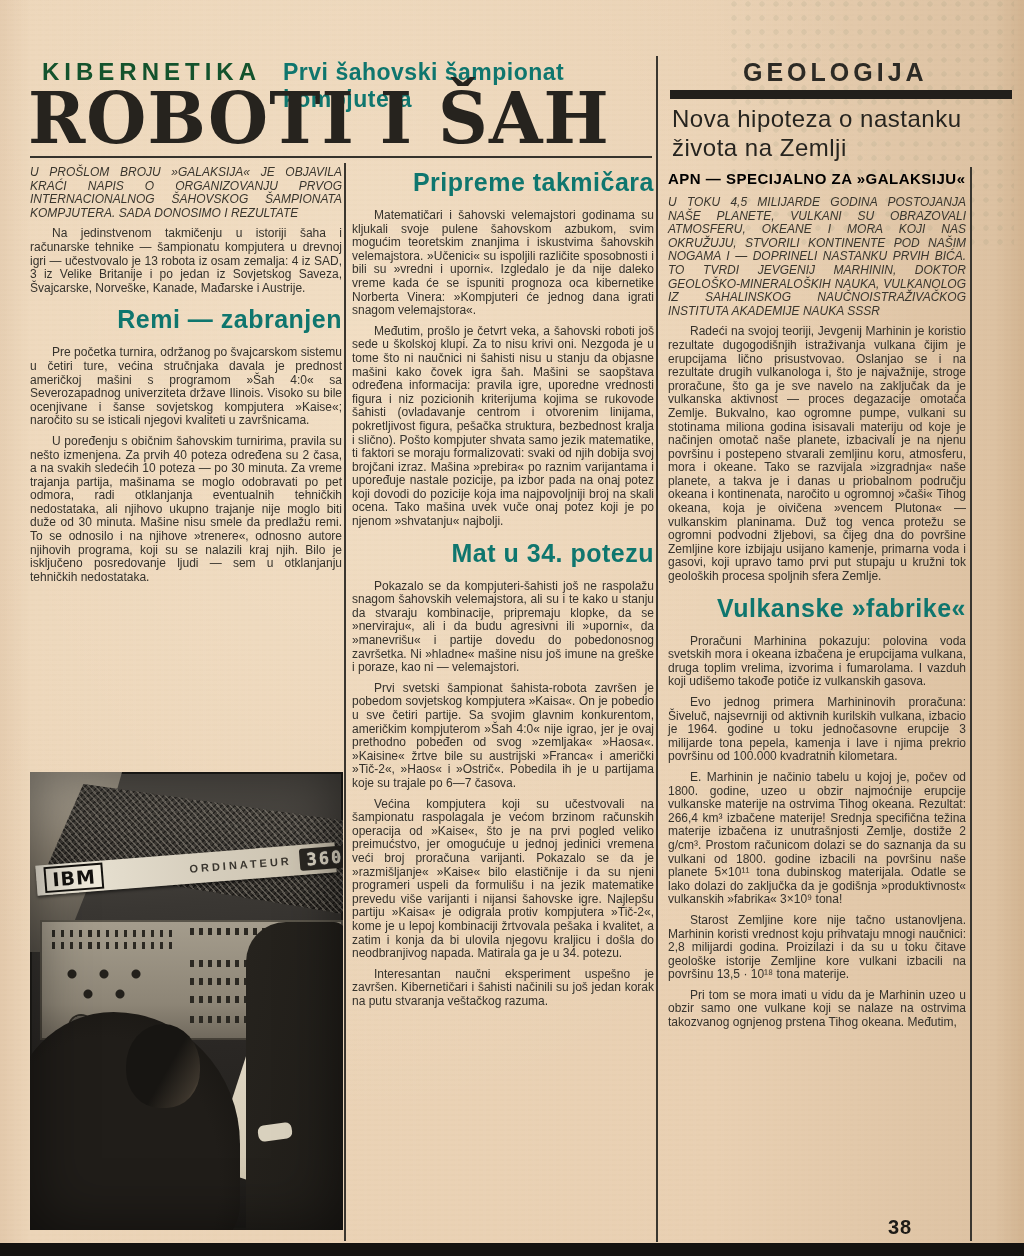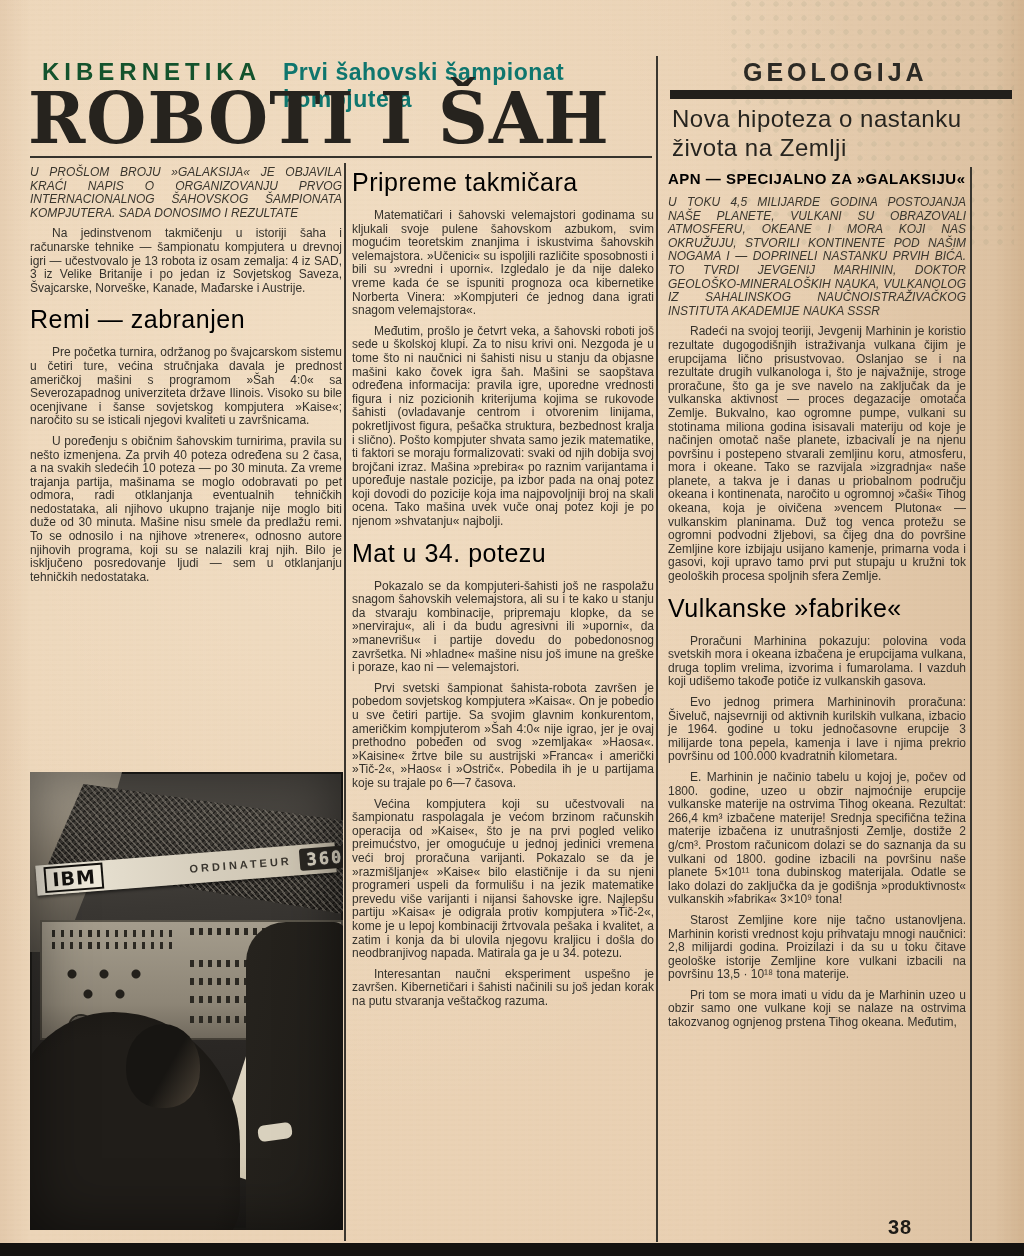--- a/index.html
+++ b/index.html
@@ -45,22 +45,22 @@
   .col{position:absolute;text-align:justify;}
   .col p{margin:0 0 7px 0;font-size:12px;line-height:13.6px;text-indent:22px;}
   .col-left{left:30px;top:166px;width:312px;}
   .col-mid{left:352px;top:168px;width:302px;}
   .col-right{left:668px;top:196px;width:298px;}
   .lead{
     font-style:italic;font-size:13.6px;line-height:16.9px;font-weight:500;
     color:#3a362e;margin:0 0 14px 0;text-indent:0 !important;
   }
   .sec-head{
-    font-size:25px;font-weight:normal;color:#000000;letter-spacing:.5px;
-    margin:10px 0 12px 0;text-align:left;text-indent:0;
+    font-size:25px;font-weight:bold;color:#0f766e;letter-spacing:.5px;
+    margin:10px 0 12px 0;text-align:right;text-indent:0;
   }
   
   .geo-kicker{position:absolute;left:703px;top:58px;font-size:25px;font-weight:bold;letter-spacing:4px;color:#2c2a25;margin-left:40px;}
   .geo-bar{position:absolute;left:670px;top:90px;width:342px;height:9px;background:#221f1b;}
   .geo-title{
     position:absolute;left:672px;top:104px;width:330px;
     font-size:24px;line-height:29px;font-weight:normal;color:#26241f;letter-spacing:.5px;
   }
   .geo-byline{position:absolute;left:668px;top:170px;font-size:15px;font-weight:bold;letter-spacing:.5px;color:#000000;}
   .page-number{position:absolute;left:888px;top:1216px;font-size:20px;font-weight:bold;color:#1d1b17;letter-spacing:1px;}

